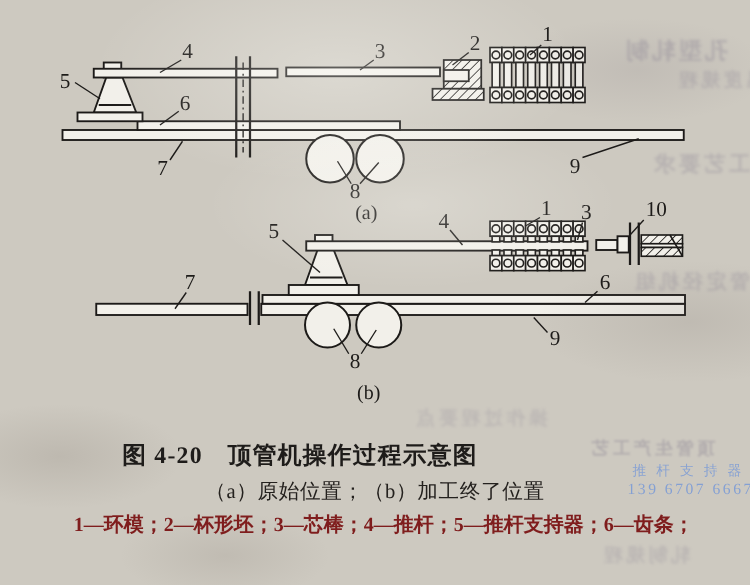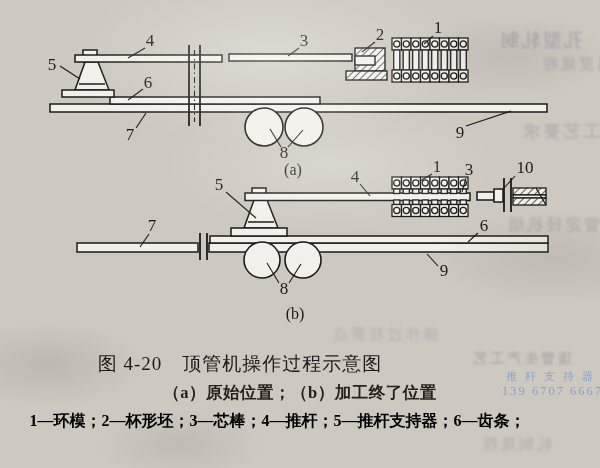--- a/index.html
+++ b/index.html
@@ -20,29 +20,29 @@
       radial-gradient(220px 90px at 55% 35%, rgba(255,255,250,.25), rgba(0,0,0,0) 75%),
       radial-gradient(260px 120px at 45% 12%, rgba(255,255,250,.30), rgba(0,0,0,0) 75%);
   }
   .ghost{
     position:absolute;color:#776f86;transform:scaleX(-1);
     filter:blur(1.2px);white-space:nowrap;pointer-events:none;
     font-weight:bold;letter-spacing:3px;
   }
   .caption-title{
     position:absolute;left:0;top:351px;width:480px;text-align:center;
-    font-size:19px;font-weight:normal;color:#1e1c1a;letter-spacing:1px;
+    font-size:19px;font-weight:bold;color:#1e1c1a;letter-spacing:1px;
   }
   .caption-sub{
     position:absolute;left:0;top:382px;width:600px;text-align:center;
-    font-size:16.5px;font-weight:bold;color:#24211e;letter-spacing:.5px;
+    font-size:16.5px;font-weight:normal;color:#24211e;letter-spacing:.5px;
   }
   .legend{
-    position:absolute;left:0;top:409px;width:555px;text-align:center;
-    font-size:16px;font-weight:bold;color:#000000;line-height:23px;
+    position:absolute;left:0;top:409px;width:555px;text-align:right;
+    font-size:16px;font-weight:bold;color:#7f1d1d;line-height:23px;
   }
   .wm{position:absolute;color:#7d9cd6;white-space:nowrap;filter:blur(.4px);}
   .wm-name{left:506px;top:369px;font-size:11px;letter-spacing:8px;opacity:.85;}
   .wm-phone{left:502px;top:384px;font-size:12.5px;letter-spacing:2px;opacity:.9;}
   svg text{font-family:"Liberation Serif","DejaVu Serif",serif;fill:#1c1a18;}
 </style>
 </head>
 <body>
 
 <div class="page">

